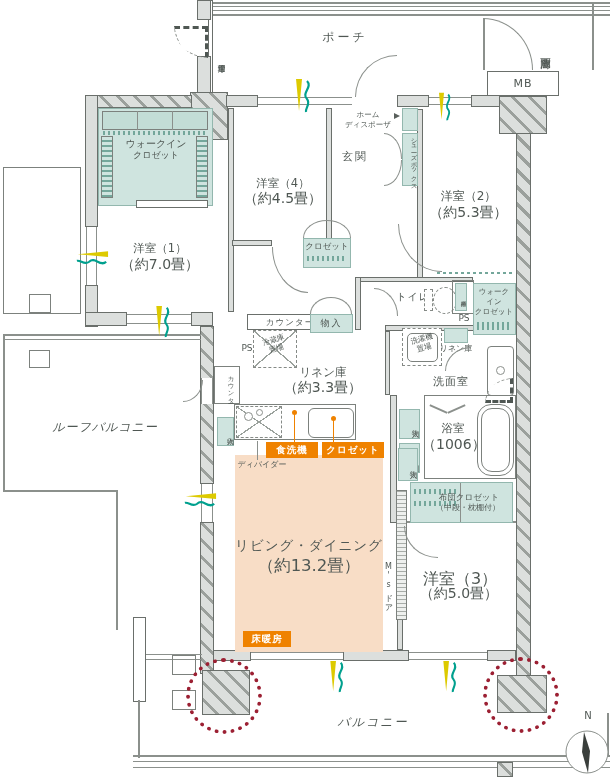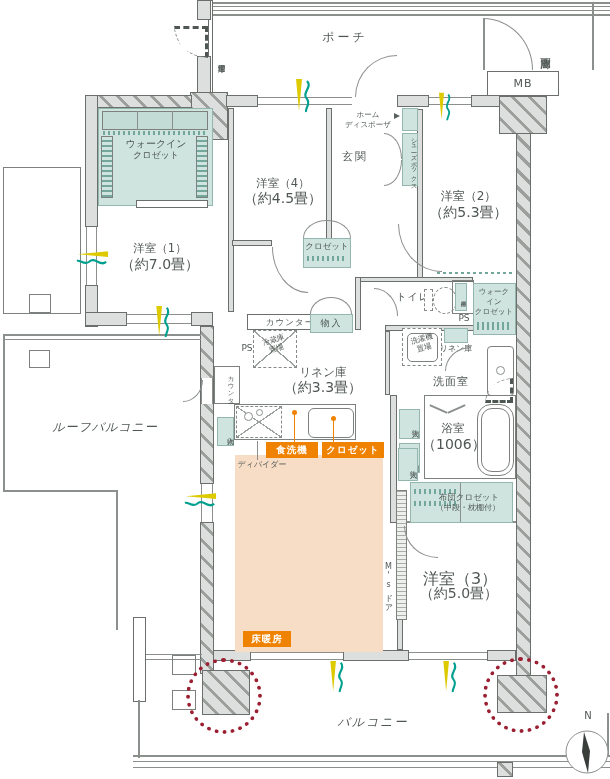--- a/index.html
+++ b/index.html
@@ -197,20 +197,22 @@
   <div class="p tl vl lb" style="left:399px;top:409px;width:21px;height:30px;font-size:7.5px">物入</div>
   <div class="p tl vl lb" style="left:399px;top:443px;width:21px;height:30px;font-size:7.5px">物入</div>
 
   <div class="p tl" style="left:410px;top:482px;width:103px;height:41px"></div>
   <div class="p ln" style="left:460px;top:483px;width:1px;height:39px"></div>
   <div class="p tdot" style="left:414px;top:489px;width:44px;height:5px"></div>
   <div class="p tdot" style="left:414px;top:501px;width:44px;height:5px"></div>
   <div class="p lb" style="left:422px;top:492px;width:94px;font-size:8.5px">布団クロゼット</div>
   <div class="p lb" style="left:418px;top:503px;width:100px;font-size:8px">（中段・枕棚付）</div>
 
+  <div class="p lb" style="left:229px;top:537px;width:160px;font-size:13.5px;letter-spacing:1px">リビング・ダイニング</div>
+  <div class="p lb" style="left:240px;top:556px;width:138px;font-size:16.5px">（約13.2畳）</div>
   <div class="p lb vl" style="left:376px;top:562px;width:16px;height:46px;font-size:8px">M'sドア</div>
   <div class="p rmt" style="left:396px;top:490px;width:11px;height:130px;background-image:repeating-linear-gradient(0deg,transparent 0 3px,#a7aca8 3px 4px);background-color:#eef0ee"></div>
   <div class="p tl vl lb" style="left:398px;top:448px;width:20px;height:33px;font-size:7.5px">物入</div>
   <div class="p ob" style="left:243px;top:631px;width:48px;height:16px;line-height:16px;font-size:9.5px">床暖房</div>
 
   <div class="p aBL" style="left:404px;top:526px;width:34px;height:32px"></div>
   <div class="p lb" style="left:423px;top:569px;width:72px;font-size:16px">洋室（3）</div>
   <div class="p lb" style="left:417px;top:585px;width:84px;font-size:14px">（約5.0畳）</div>
 
   <div class="p lb" style="left:298px;top:30px;width:94px;font-size:12px;letter-spacing:3px">ポーチ</div>

